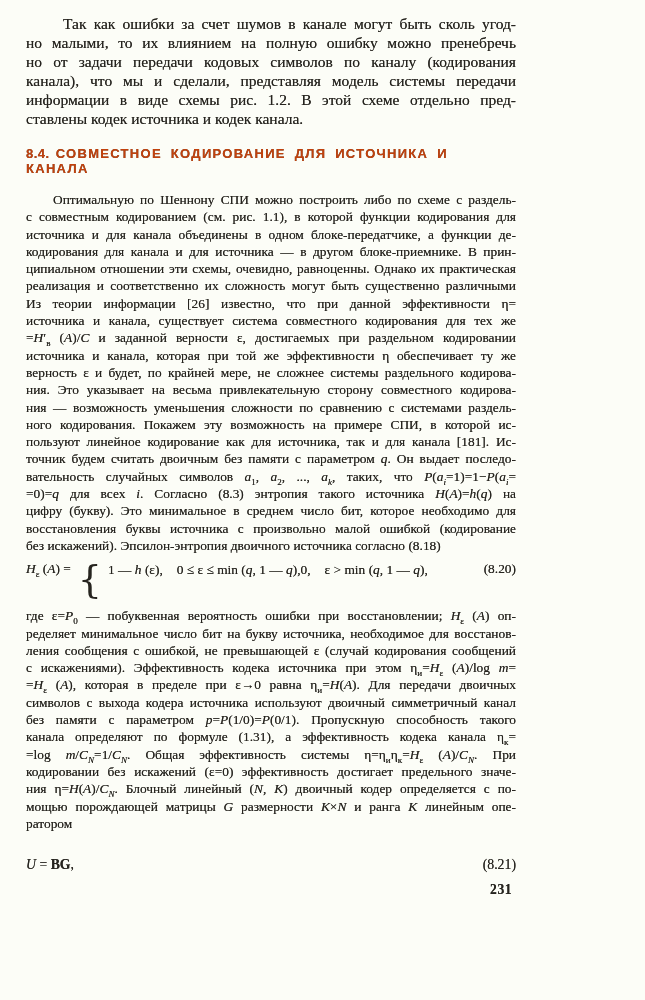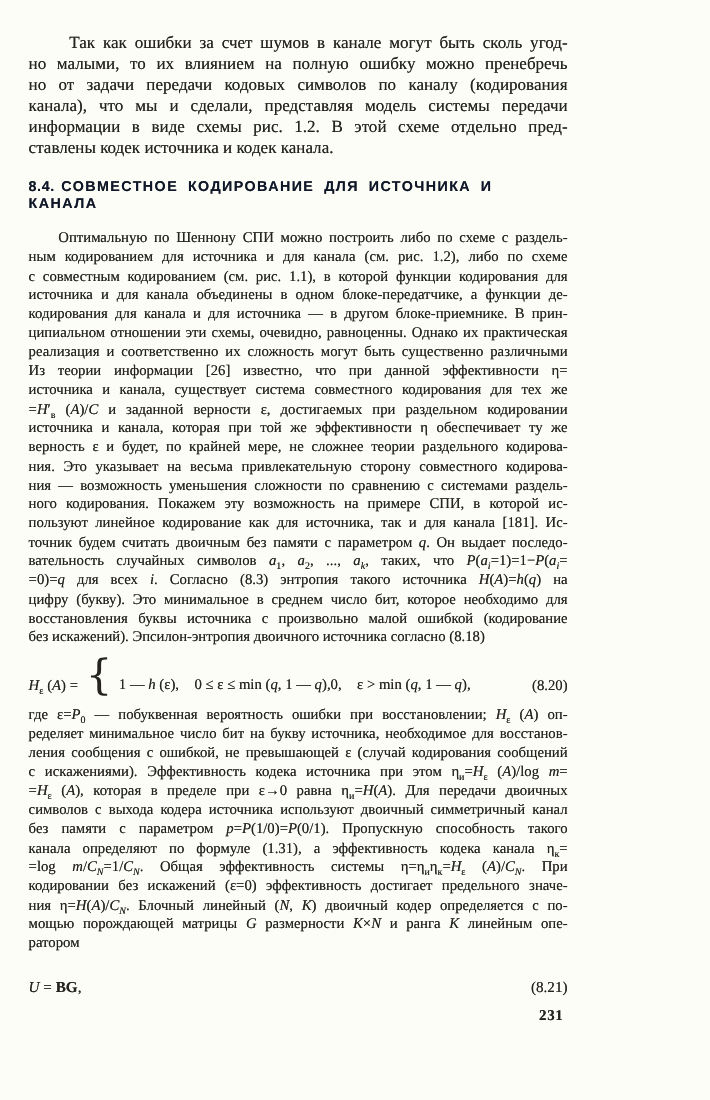--- a/index.html
+++ b/index.html
@@ -4,47 +4,47 @@
 <style>
   html,body{margin:0;padding:0;}
   body{
     width:645px;height:1000px;
     background:#fcfdf7;
     overflow:hidden;
   }
   .page{
     box-sizing:border-box;
     width:549px;height:1000px;
-    padding:30px 33px 0 26px;
+    padding:14px 33px 0 26px;
     font-family:"Liberation Serif", serif;
     color:#26241f;
     text-shadow:0 0 .35px rgba(38,36,31,.75);
   }
   .line{
     text-align:justify;
     text-align-last:justify;
   }
   .intro .line,.intro-line{font-size:15.5px;line-height:19px;}
   .small .line,.small-line{font-size:13.4px;line-height:17.3px;}
   .para-end{text-align-last:left;}
   .indent-lg .line:first-child{text-indent:37px;}
   .indent-sm .line:first-child{text-indent:27px;}
   .heading{
     font-family:"Liberation Sans", sans-serif;
     font-weight:700;
     font-size:13px;
     letter-spacing:1.3px;
     word-spacing:4px;
     margin:18px 0 15px 0;
-    color:#0f172a;
+    color:#c2410c;
   }
   .heading .h-num{font-weight:600;letter-spacing:.5px;margin-right:6px;}
   sub{font-size:68%;line-height:0;}
   .formula{
-    display:flex;align-items:flex-end;
+    display:flex;align-items:flex-start;
     font-size:13.4px;
     margin:7px 0 10px 0;
   }
   .f-lhs{margin-right:5px;white-space:nowrap;}
   .brace{
     font-family:"DejaVu Serif", serif;
     font-size:38px;font-weight:400;
     line-height:36px;
     margin:0 6px 0 2px;
     text-shadow:none;
@@ -78,31 +78,30 @@
       <div class="line">но от задачи передачи кодовых символов по каналу (кодирования</div>
       <div class="line">канала), что мы и сделали, представляя модель системы передачи</div>
       <div class="line">информации в виде схемы рис. 1.2. В этой схеме отдельно пред-</div>
     </div>
   <div class="intro-line line para-end">ставлены кодек источника и кодек канала.</div>
 
   <h2 class="heading"><span class="h-num">8.4.</span><span>СОВМЕСТНОЕ КОДИРОВАНИЕ ДЛЯ ИСТОЧНИКА И КАНАЛА</span></h2>
 
   <div class="para small indent-sm">
       <div class="line">Оптимальную по Шеннону СПИ можно построить либо по схеме с раздель-</div>
-      <div class="line">ным кодированием для источника и для канала (см. рис. 1.2), либо по схеме</div>
       <div class="line">с совместным кодированием (см. рис. 1.1), в которой функции кодирования для</div>
       <div class="line">источника и для канала объединены в одном блоке-передатчике, а функции де-</div>
       <div class="line">кодирования для канала и для источника — в другом блоке-приемнике. В прин-</div>
       <div class="line">ципиальном отношении эти схемы, очевидно, равноценны. Однако их практическая</div>
       <div class="line">реализация и соответственно их сложность могут быть существенно различными</div>
       <div class="line">Из теории информации [26] известно, что при данной эффективности η=</div>
       <div class="line">источника и канала, существует система совместного кодирования для тех же</div>
       <div class="line">=<i>H</i>′<sub>в</sub> (<i>A</i>)/<i>C</i> и заданной верности ε, достигаемых при раздельном кодировании</div>
       <div class="line">источника и канала, которая при той же эффективности η обеспечивает ту же</div>
-      <div class="line">верность ε и будет, по крайней мере, не сложнее теории раздельного кодирова-</div>
+      <div class="line">верность ε и будет, по крайней мере, не сложнее системы раздельного кодирова-</div>
       <div class="line">ния. Это указывает на весьма привлекательную сторону совместного кодирова-</div>
       <div class="line">ния — возможность уменьшения сложности по сравнению с системами раздель-</div>
       <div class="line">ного кодирования. Покажем эту возможность на примере СПИ, в которой ис-</div>
       <div class="line">пользуют линейное кодирование как для источника, так и для канала [181]. Ис-</div>
       <div class="line">точник будем считать двоичным без памяти с параметром <i>q</i>. Он выдает последо-</div>
       <div class="line">вательность случайных символов <i>a</i><sub>1</sub>, <i>a</i><sub>2</sub>, ..., <i>a<sub>k</sub></i>, таких, что <i>P</i>(<i>a<sub>i</sub></i>=1)=1−<i>P</i>(<i>a<sub>i</sub></i>=</div>
       <div class="line">=0)=<i>q</i> для всех <i>i</i>. Согласно (8.3) энтропия такого источника <i>H</i>(<i>A</i>)=<i>h</i>(<i>q</i>) на</div>
       <div class="line">цифру (букву). Это минимальное в среднем число бит, которое необходимо для</div>
       <div class="line">восстановления буквы источника с произвольно малой ошибкой (кодирование</div>
     </div>

